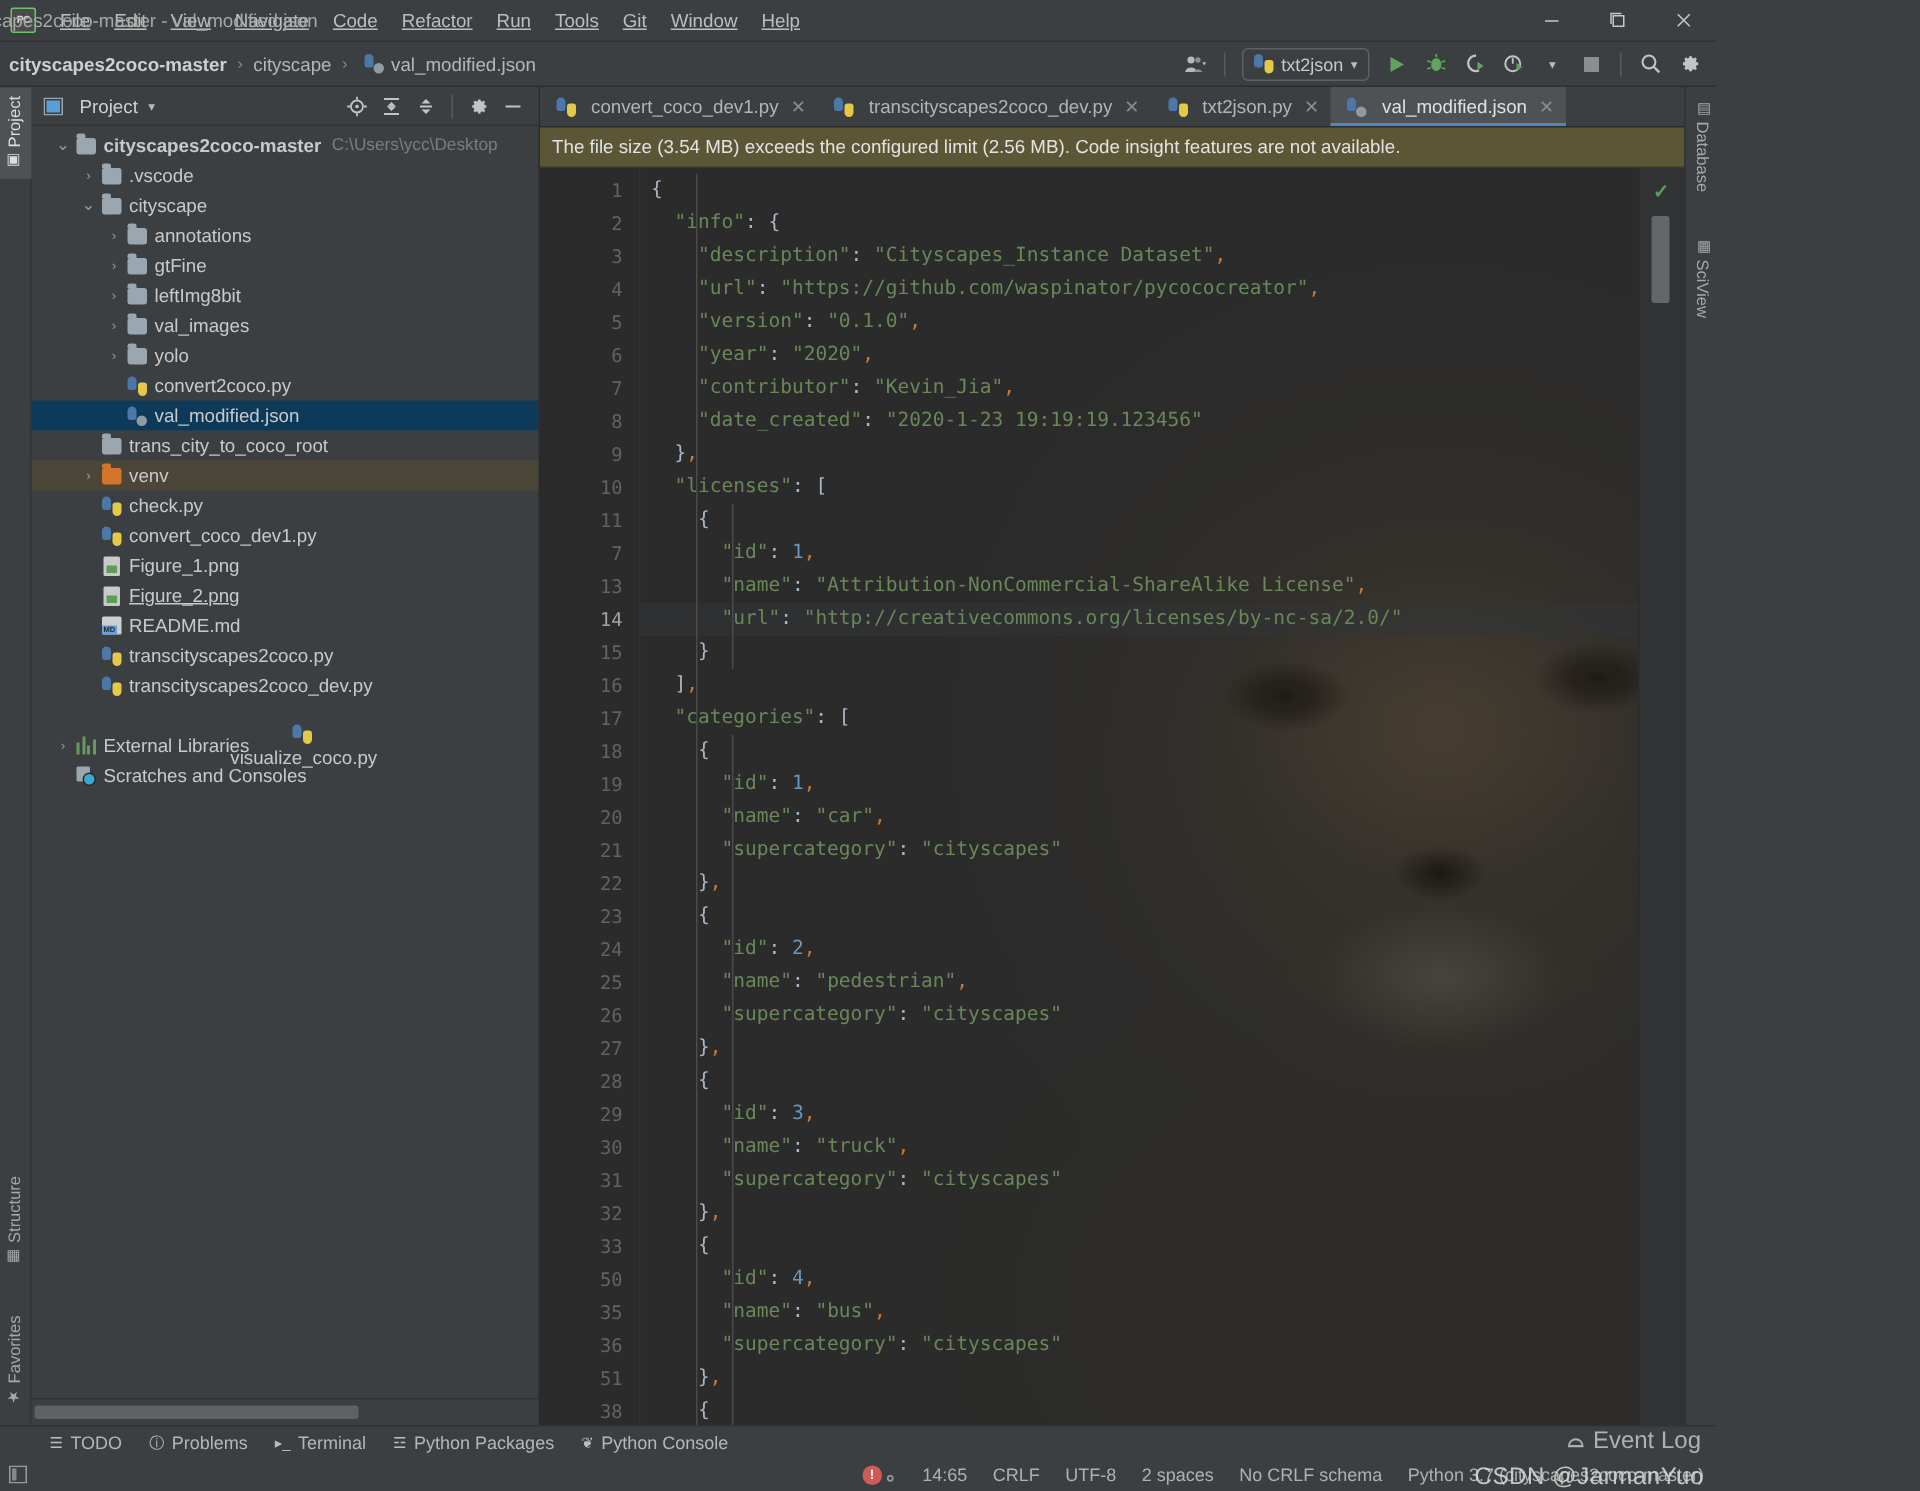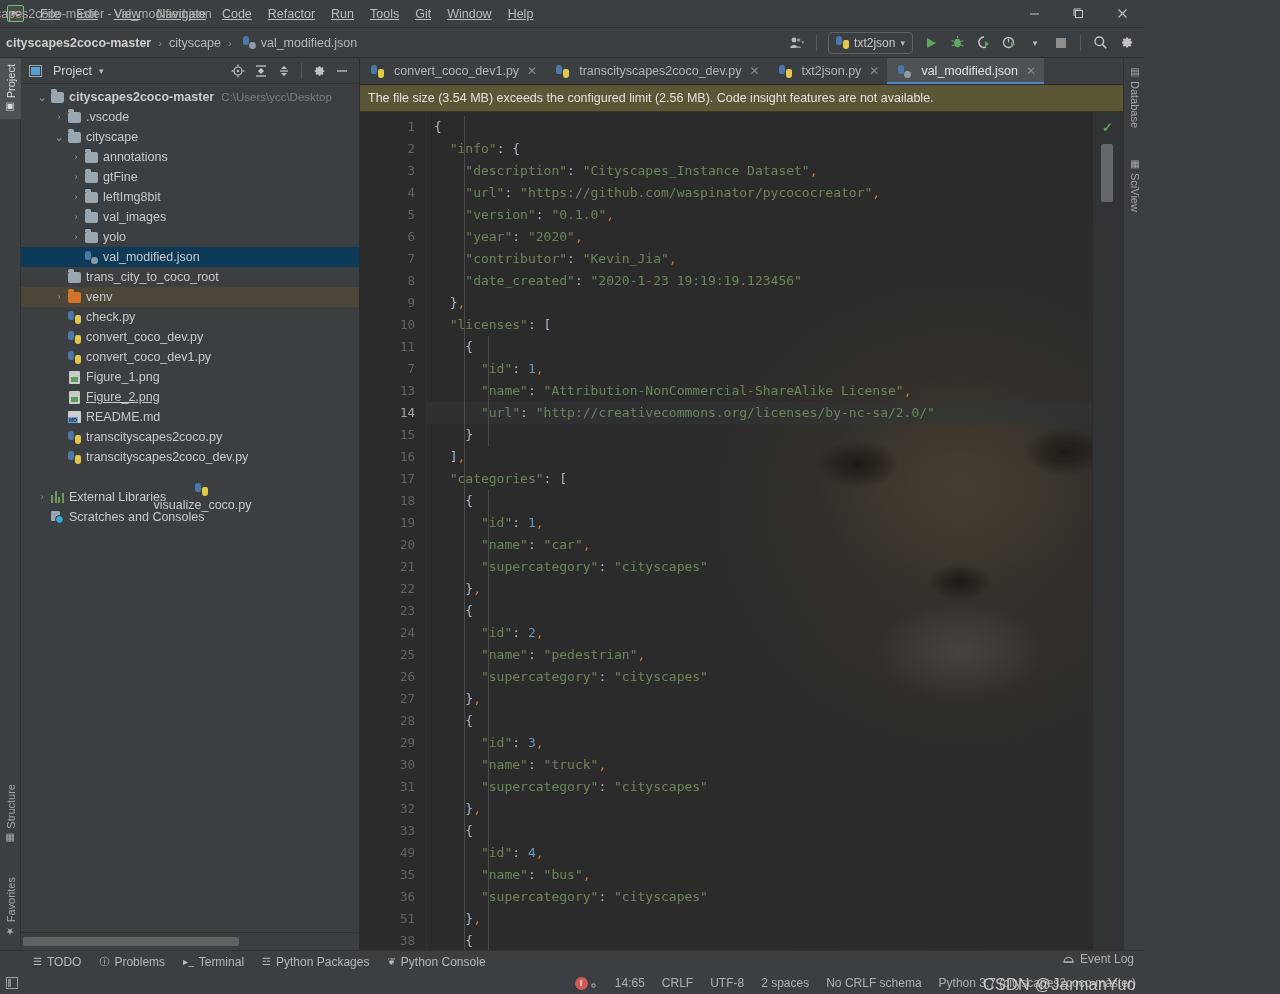--- a/index.html
+++ b/index.html
@@ -210,21 +210,21 @@
     font-size:12px; color:#b0b0b0; position:relative; padding-right:8px;
   }
   .sb-left{ width:24px; display:flex; align-items:center; justify-content:center; }
   .sb-right{ margin-left:auto; display:flex; align-items:center; gap:17px; }
   .errbadge{
     width:13px;height:13px;border-radius:50%;background:#cf5b56;color:#fff;
     display:flex;align-items:center;justify-content:center;font-size:9px;font-weight:bold;
   }
   .eventlog{
     position:absolute; right:10px; top:-20px; display:flex; align-items:center; gap:5px;
-    font-size:12px; color:#b0b0b0;
+    font-size:16px; color:#b0b0b0;
   }
   .watermark{
     position:absolute; right:8px; bottom:0px; font-size:16px; color:#d7d7d7;
     opacity:.88; letter-spacing:.4px; pointer-events:none;
     font-family:"Liberation Sans",sans-serif;
   }
 
   
   .pyico{ position:relative; width:13px; height:13px; }
   .pyico::before, .pyico::after{
@@ -521,20 +521,27 @@
             </span>
             <span>val_images</span>
           </div>
           <div class="row" style="padding-left: 48px;">
             <span class="arrow">›</span>
             <span class="fileicon">
               <span class="folder"></span>
             </span>
             <span>yolo</span>
           </div>
+          <div class="row" style="padding-left: 48px;">
+            <span class="arrow"></span>
+            <span class="fileicon">
+              <span class="pyico"></span>
+            </span>
+            <span>convert2coco.py</span>
+          </div>
           <div class="row selected" style="padding-left: 48px;">
             <span class="arrow"></span>
             <span class="fileicon">
               <span class="jsonico"></span>
             </span>
             <span>val_modified.json</span>
           </div>
           <div class="row" style="padding-left: 31px;">
             <span class="arrow"></span>
             <span class="fileicon">
@@ -548,27 +555,20 @@
               <span class="folder orange"></span>
             </span>
             <span>venv</span>
           </div>
           <div class="row" style="padding-left: 31px;">
             <span class="arrow"></span>
             <span class="fileicon">
               <span class="pyico"></span>
             </span>
             <span>check.py</span>
-          </div>
-          <div class="row" style="padding-left: 31px;">
-            <span class="arrow"></span>
-            <span class="fileicon">
-              <span class="pyico"></span>
-            </span>
-            <span>convert_coco_dev.py</span>
           </div>
           <div class="row" style="padding-left: 31px;">
             <span class="arrow"></span>
             <span class="fileicon">
               <span class="pyico"></span>
             </span>
             <span>convert_coco_dev1.py</span>
           </div>
           <div class="row" style="padding-left: 31px;">
             <span class="arrow"></span>
@@ -703,21 +703,21 @@
             <div class="lineno">24</div>
             <div class="lineno">25</div>
             <div class="lineno">26</div>
             <div class="lineno">27</div>
             <div class="lineno">28</div>
             <div class="lineno">29</div>
             <div class="lineno">30</div>
             <div class="lineno">31</div>
             <div class="lineno">32</div>
             <div class="lineno">33</div>
-            <div class="lineno">49</div>
+            <div class="lineno">50</div>
             <div class="lineno">35</div>
             <div class="lineno">36</div>
             <div class="lineno">51</div>
             <div class="lineno">38</div>
           </div>
         <div class="gutterline"></div>
         <div class="codecol" id="codecol">
           <div class="indentguide" style="left:38px; top:4px; height:836px;"></div>
           <div class="indentguide" style="left:62px; top:224px; height:110px;"></div>
           <div class="indentguide" style="left:62px; top:378px; height:466px;"></div>

